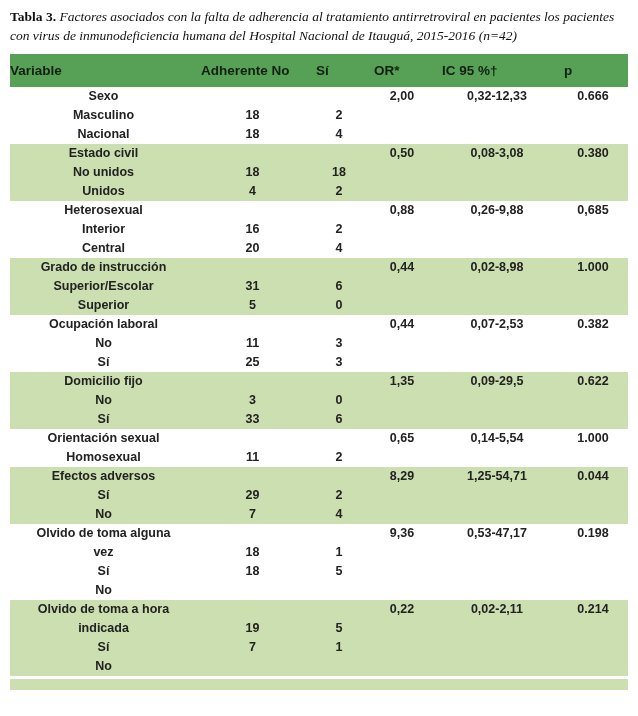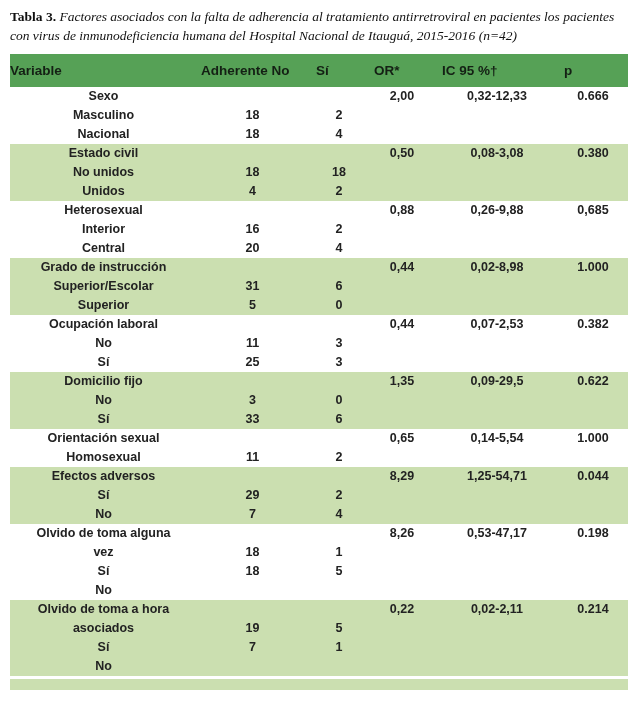--- a/index.html
+++ b/index.html
@@ -272,21 +272,21 @@
           <td>7</td>
           <td>4</td>
           <td></td>
           <td></td>
           <td></td>
         </tr>
         <tr class="plain">
           <td class="col-variable">Olvido de toma alguna</td>
           <td></td>
           <td></td>
-          <td>8,26</td>
+          <td>9,36</td>
           <td>0,53-47,17</td>
           <td>0.198</td>
         </tr>
         <tr class="plain">
           <td class="col-variable">vez</td>
           <td>18</td>
           <td>1</td>
           <td></td>
           <td></td>
           <td></td>
@@ -309,21 +309,21 @@
         </tr>
         <tr class="shaded">
           <td class="col-variable">Olvido de toma a hora</td>
           <td></td>
           <td></td>
           <td>0,22</td>
           <td>0,02-2,11</td>
           <td>0.214</td>
         </tr>
         <tr class="shaded">
-          <td class="col-variable">asociados</td>
+          <td class="col-variable">indicada</td>
           <td>19</td>
           <td>5</td>
           <td></td>
           <td></td>
           <td></td>
         </tr>
         <tr class="shaded">
           <td class="col-variable">Sí</td>
           <td>7</td>
           <td>1</td>

